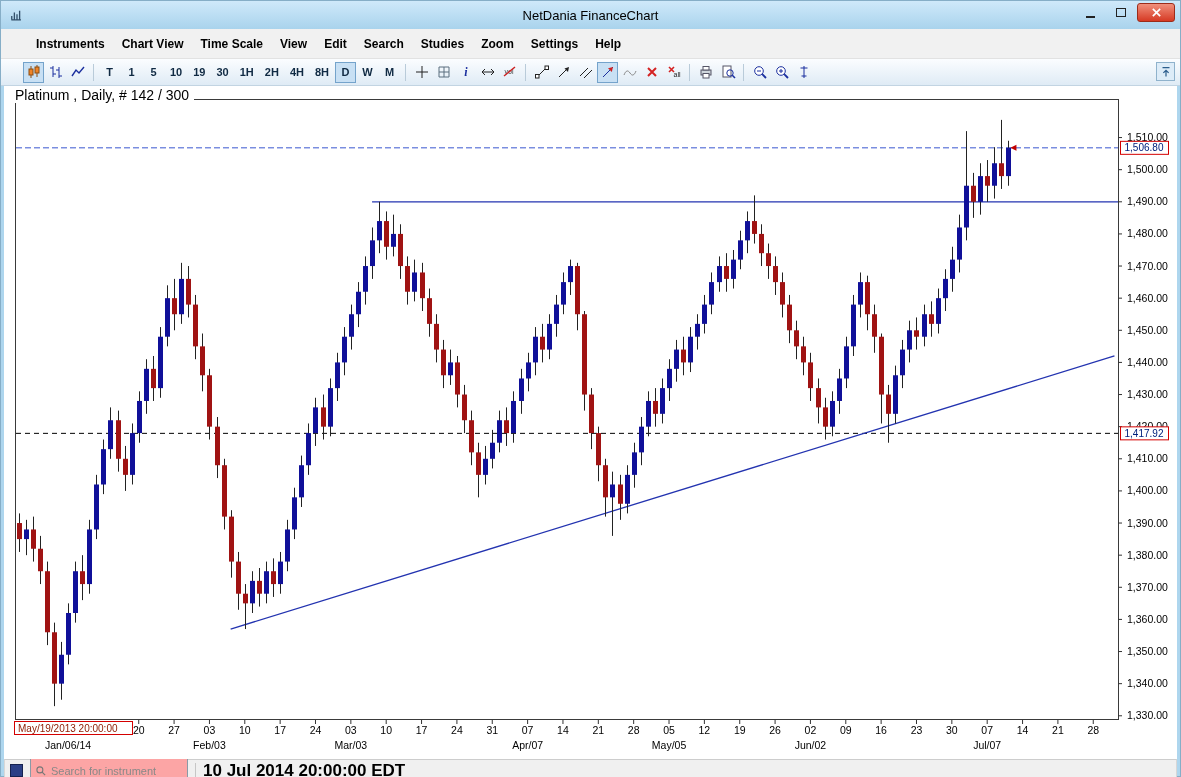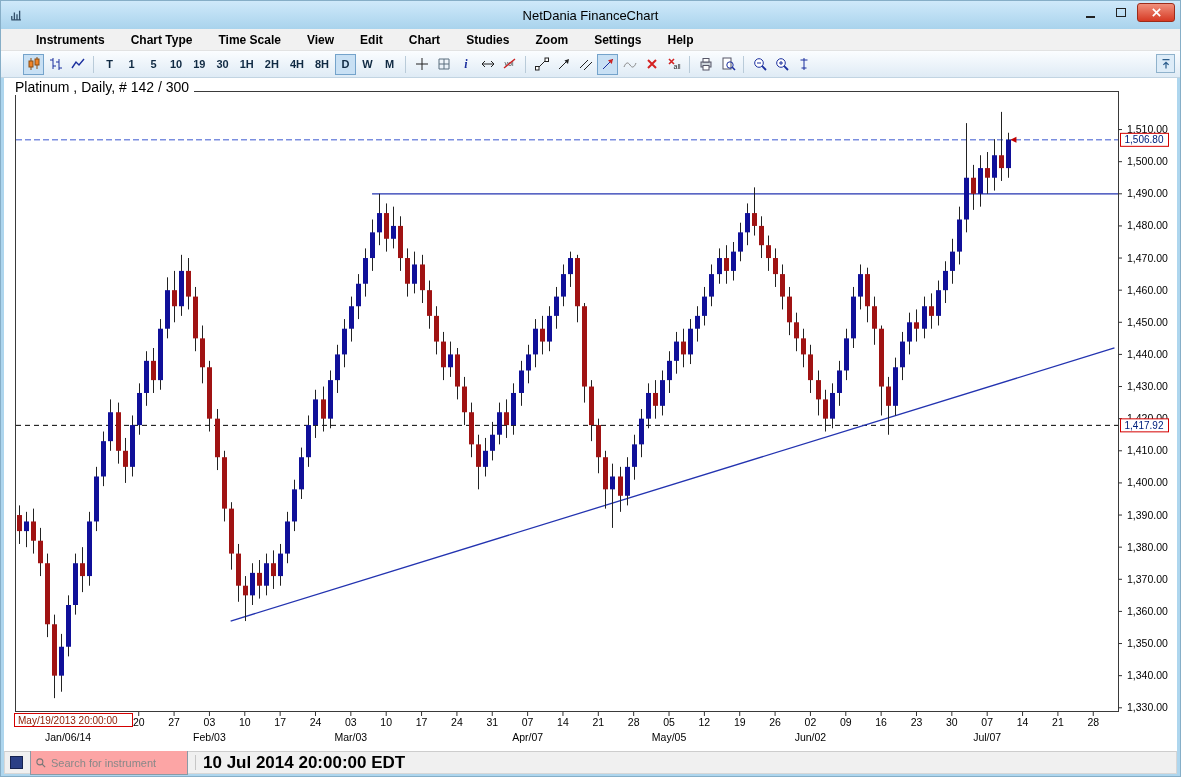--- a/index.html
+++ b/index.html
@@ -9,21 +9,21 @@
   
   .titlebar{height:28px;background:linear-gradient(#cfe9fa,#a9d3ec);position:relative;display:flex;align-items:center;padding:0 6px}
   .app-icon{margin-left:3px;display:flex;align-items:center;z-index:2}
   .title{position:absolute;left:0;right:0;text-align:center;font-size:13px;color:#000}
   .win-controls{position:absolute;right:5px;top:2px;display:flex;align-items:center;gap:3px;height:19px;z-index:2}
   .wc{width:27px;height:19px;display:flex;align-items:center;justify-content:center;cursor:default}
   .wc.close{width:38px;background:linear-gradient(#f0907c,#d63a24);border:1px solid #9c2c1a;border-radius:3px}
   .glyph-min{display:block;width:9px;height:2px;background:#222;margin-top:8px}
   .glyph-max{display:block;width:10px;height:9px;border:1.5px solid #222;background:transparent}
   
-  .menubar{height:22px;background:#f1f1f1;display:flex;align-items:center;padding:0 4px 0 28px;gap:12px;border-bottom:1px solid #e2e2e2}
+  .menubar{height:30px;background:#f1f1f1;display:flex;align-items:center;padding:0 4px 0 28px;gap:3px;border-bottom:1px solid #e2e2e2}
   .menu-item{font-size:12px;font-weight:bold;padding:2px 7px;color:#000;white-space:nowrap}
   
   .toolbar{height:27px;background:linear-gradient(#fbfdff,#dfebf5);border-bottom:1px solid #c2d4e2;display:flex;align-items:center;padding:0 6px 0 22px;position:relative}
   .tb-row{display:flex;align-items:center;gap:1px}
   .tb-btn{height:21px;min-width:21px;display:flex;align-items:center;justify-content:center;background:transparent;border:1px solid transparent;font-family:inherit;padding:0}
   .tb-btn.txt{font-size:11px;font-weight:bold;color:#102a43;padding:0 4px}
   .tb-btn.pressed{background:#c8e0f4;border:1px solid #74a3cb}
   .tb-sep{width:1px;height:17px;background:#b9cbd9;margin:0 4px}
   .collapse{position:absolute;right:5px;top:3px;border:1px solid #8fb2cc;background:#ddecf8;width:19px;height:19px;min-width:19px}
   
@@ -61,25 +61,25 @@
         <div class="wc close">
           <svg width="11" height="11" viewBox="0 0 12 12">
             <path d="M2 2l8 8M10 2l-8 8" stroke="#fff" stroke-width="1.8"></path>
           </svg>
         </div>
       </span>
   </div>
 
   <div class="menubar" id="menubar">
       <span class="menu-item">Instruments</span>
-      <span class="menu-item">Chart Type</span>
+      <span class="menu-item">Chart View</span>
       <span class="menu-item">Time Scale</span>
       <span class="menu-item">View</span>
       <span class="menu-item">Edit</span>
-      <span class="menu-item">Chart</span>
+      <span class="menu-item">Search</span>
       <span class="menu-item">Studies</span>
       <span class="menu-item">Zoom</span>
       <span class="menu-item">Settings</span>
       <span class="menu-item">Help</span>
     </div>
 
   <div class="toolbar">
     <span id="toolbar-buttons" class="tb-row">
         <button class="tb-btn pressed">
           <svg viewBox="0 0 16 16" width="16" height="16">

